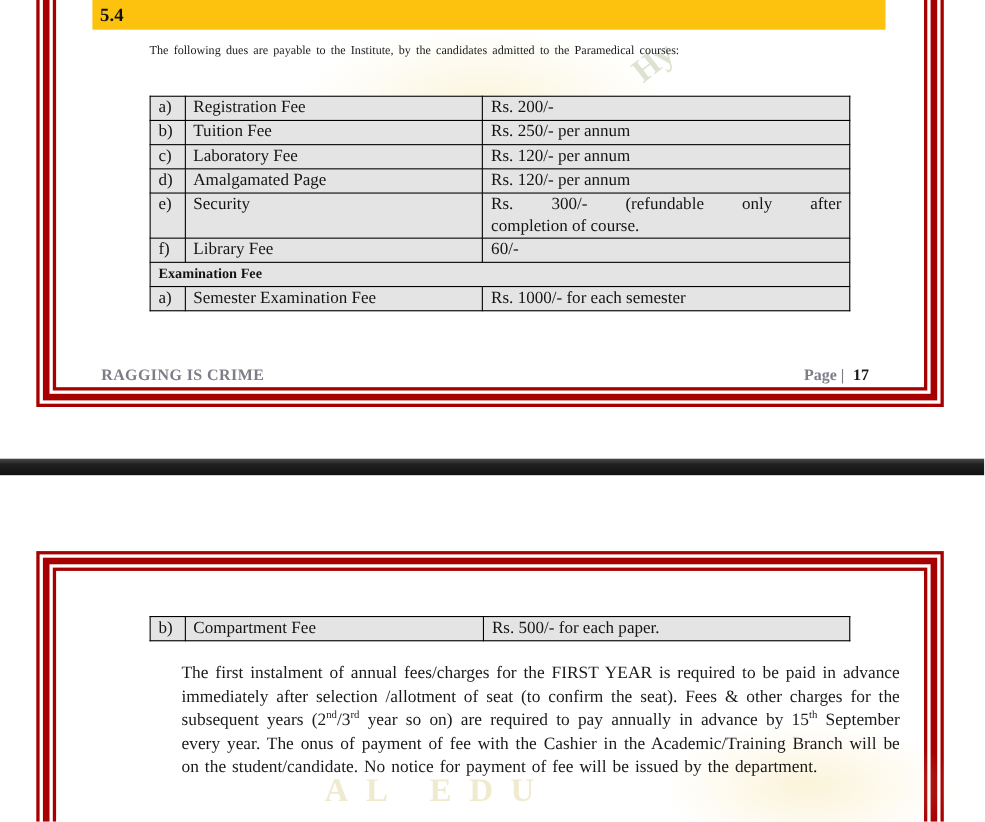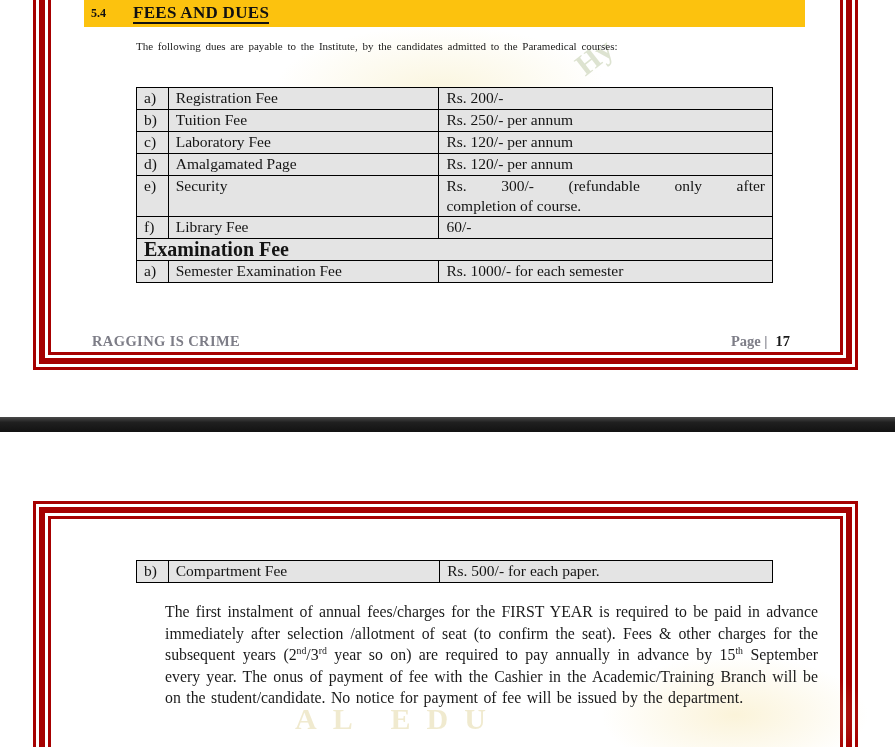--- a/index.html
+++ b/index.html
@@ -26,21 +26,21 @@
   .wm-blob2 { left:590px; top:650px; width:290px; height:130px;
     background:radial-gradient(ellipse at center, rgba(247,232,180,0.5), rgba(247,232,180,0) 65%); }
   .wm-mark2 { left:295px; top:702px; font-size:30px; font-weight:bold;
     letter-spacing:16px; color:rgba(206,184,96,0.30); }
 
   
   .heading-bar {
     position:absolute; left:84px; top:0; width:721px; height:27px;
     background:#fcc20e; display:flex; align-items:center;
   }
-  .heading-num { font-weight:bold; font-size:12px; margin-left:7px; color:#111; }
+  .heading-num { font-weight:bold; font-size:17px; margin-left:7px; color:#111; }
   .heading-title {
     font-weight:bold; font-size:17px; margin-left:27px; color:#111;
     border-bottom:2px solid #111; padding-bottom:0px; line-height:1.15;
     letter-spacing:0.3px;
   }
 
   .intro {
     position:absolute; left:136px; top:36px; width:669px;
     font-size:11px; line-height:20px; text-align:justify; word-spacing:2px;
   }
@@ -50,21 +50,21 @@
   table.fees td {
     border:1.5px solid #000; background:#e4e4e4; font-size:15.5px;
     padding:0 7px; height:22px; color:#141414; vertical-align:top;
     line-height:20px;
   }
   #table1 { left:136px; top:87px; width:637px; }
   #table2 { left:136px; top:560px; width:637px; }
   td.c-key { width:32px; text-align:left; }
   td.c-item { width:282px; }
   td.c-amt { width:350px; }
-  tr.sec-row td { font-weight:bold; font-size:20px; }
+  tr.sec-row td { font-weight:bold; font-size:13px; }
   .jline { display:block; text-align:justify; text-align-last:justify; }
   .jline2 { display:block; }
 
   
   .footer {
     position:absolute; left:92px; top:333px; width:698px;
     display:flex; justify-content:space-between; align-items:center;
     font-weight:bold; font-size:14.5px;
   }
   .footer-warning { color:#7d7d87; letter-spacing:0.4px; }
@@ -93,21 +93,20 @@
     <div class="frame-mid">
       <div class="frame-inner"></div>
     </div>
   </div>
 
   <div class="wm wm-blob1"></div>
   <div class="wm wm-mark1">Hy</div>
 
   <div class="heading-bar">
     <span class="heading-num">5.4</span>
-    <span class="heading-title">FEES AND DUES</span>
   </div>
 
   <div class="intro">The following dues are payable to the Institute, by the candidates admitted to the Paramedical courses:</div>
 
   <table class="fees" id="table1">
     <tbody>
         <tr>
       <td class="c-key">a)</td>
       <td class="c-item">Registration Fee</td>
       <td class="c-amt">Rs. 200/-</td>

